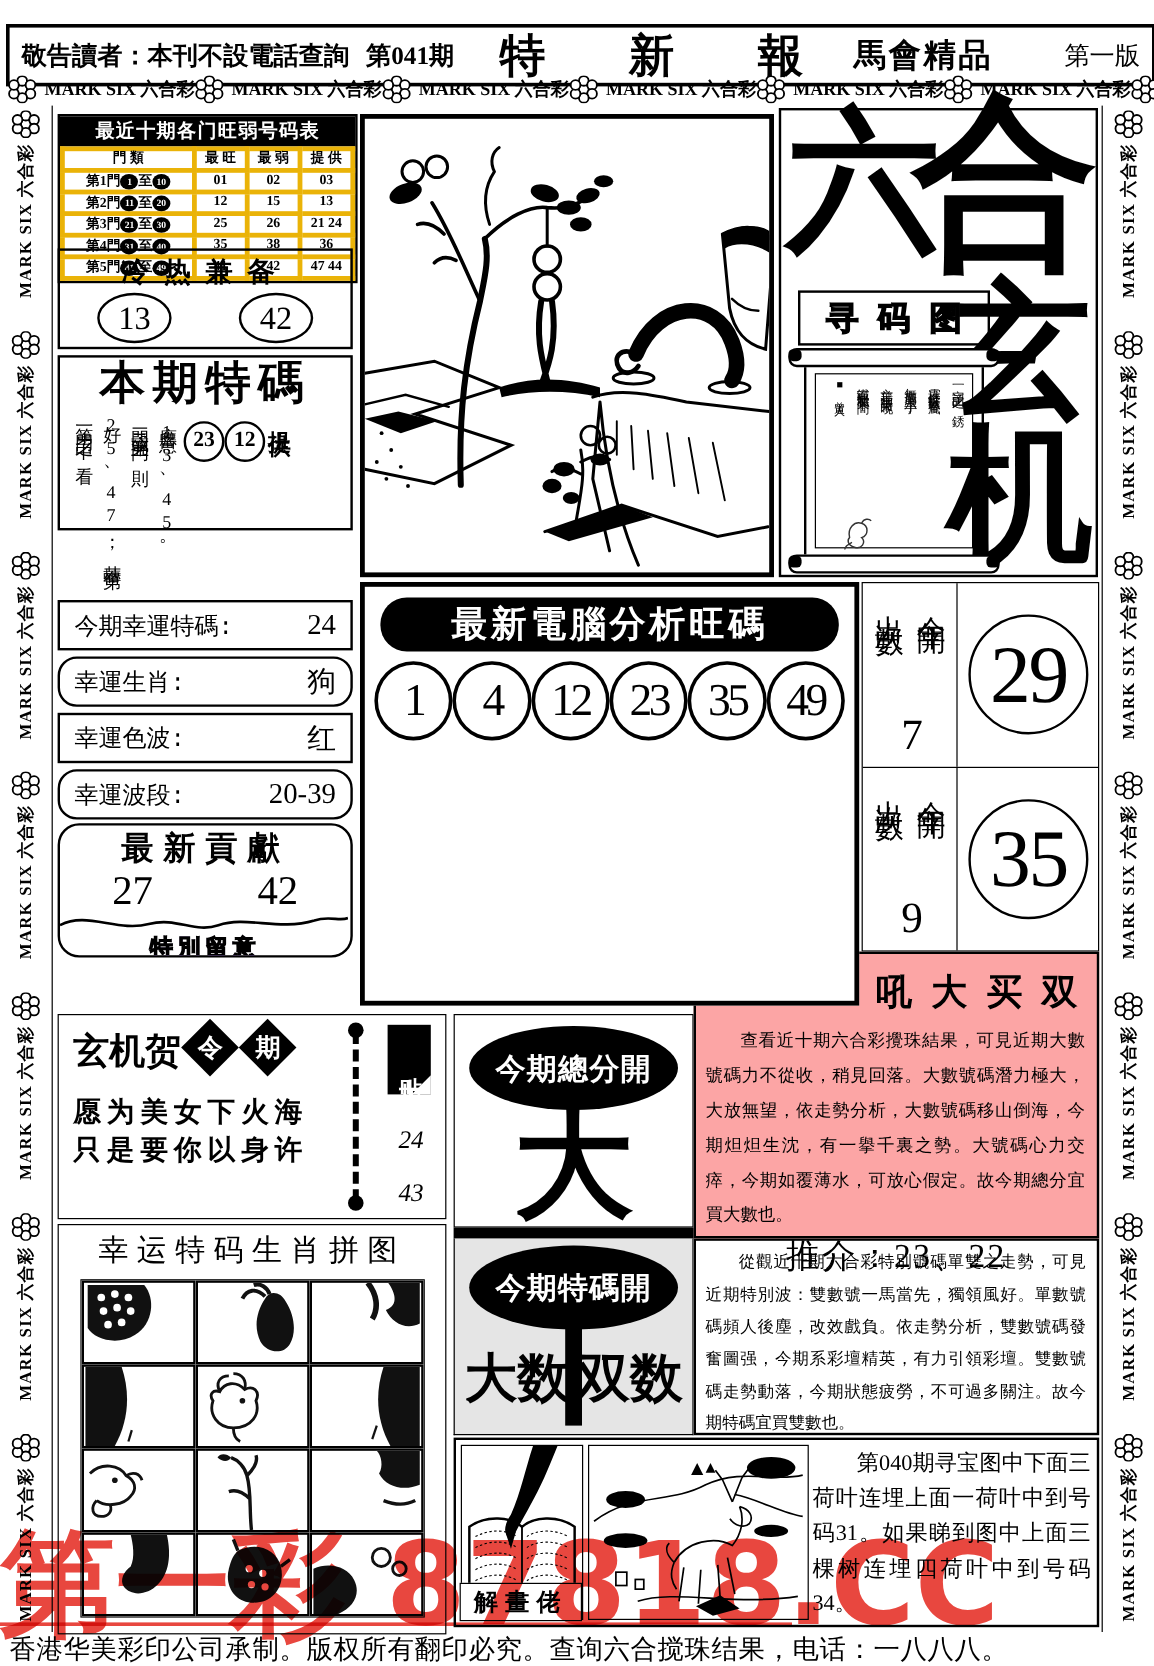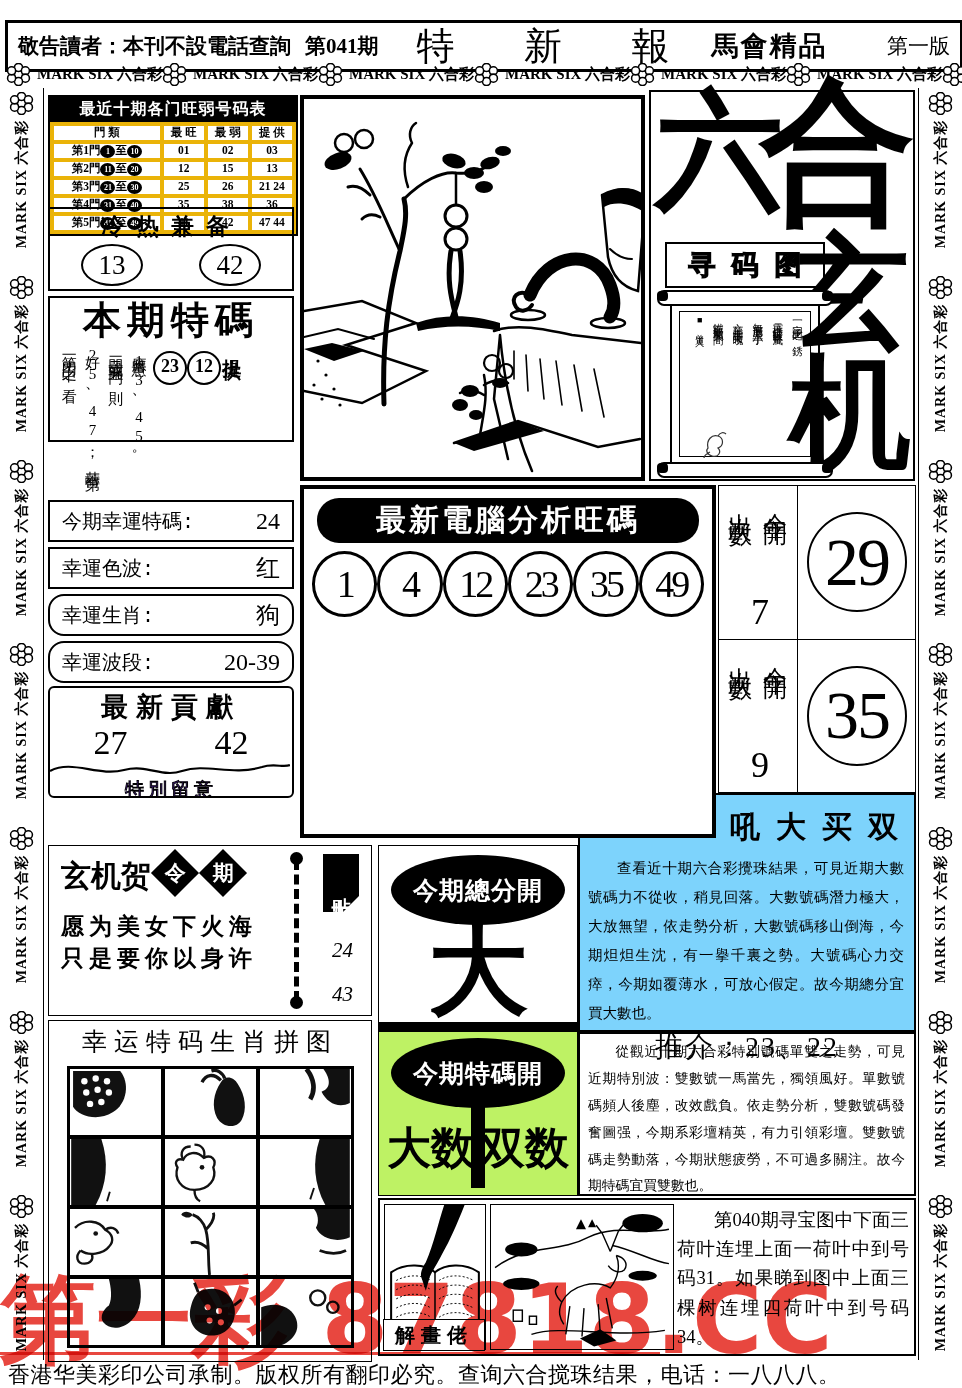--- a/index.html
+++ b/index.html
@@ -6,21 +6,21 @@
   body{width:962px;height:1388px;position:relative;background:#fff;color:#000;
        font-family:"Liberation Serif","DejaVu Serif",serif;overflow:hidden;}
   .abs{position:absolute;}
   svg{display:block;}
 
   
   #header{left:5px;top:20px;width:932px;height:46px;border:3px solid #000;
           display:flex;align-items:center;padding:0 10px;gap:8px;}
   .h-notice{font-size:21px;font-weight:bold;white-space:nowrap;}
   .h-issue{font-size:21px;font-weight:bold;margin-left:6px;white-space:nowrap;}
-  .h-title{font-size:38px;font-weight:normal;letter-spacing:30px;margin-left:30px;white-space:nowrap;}
+  .h-title{font-size:38px;font-weight:bold;letter-spacing:30px;margin-left:30px;white-space:nowrap;}
   .h-sub{font-size:27px;font-weight:bold;letter-spacing:2px;white-space:nowrap;margin-left:4px;}
   .h-edition{font-size:21px;margin-left:auto;white-space:nowrap;}
 
   
   #banner-row{left:6px;top:60px;width:950px;height:28px;display:flex;align-items:center;
               justify-content:space-between;}
   .banner-unit{display:flex;align-items:center;gap:6px;}
   .banner-label{font-weight:bold;font-size:15px;white-space:nowrap;}
 
   
@@ -64,25 +64,25 @@
 
   
   #lucky{left:48px;top:500px;width:246px;}
   .lucky{border:2px solid #000;height:42px;display:flex;align-items:center;
          justify-content:space-between;padding:0 12px;margin-bottom:5px;box-sizing:border-box;background:#fff;}
   .lucky.rounded{border-radius:16px;}
   .lucky .lab{font-size:20px;font-family:Liberation Mono, monospace;}
   .lucky .val{font-size:24px;}
 
   
-  #contrib{left:48px;top:686px;width:246px;height:112px;border:2.5px solid #000;border-radius:6px;
+  #contrib{left:48px;top:686px;width:246px;height:112px;border:2.5px solid #000;border-radius:18px;
            text-align:center;box-sizing:border-box;overflow:hidden;}
   .ct-title{font-size:27px;font-weight:bold;letter-spacing:8px;margin-top:1px;}
   .ct-nums{display:flex;justify-content:space-around;font-size:34px;line-height:1.05;}
-  .ct-note{font-size:19px;font-weight:normal;letter-spacing:4px;-webkit-text-stroke:1px #000;color:#6d28d9;}
+  .ct-note{font-size:19px;font-weight:bold;letter-spacing:4px;-webkit-text-stroke:1px #000;color:#6d28d9;}
   
   #mystery{left:48px;top:845px;width:324px;height:171px;border:1.5px solid #000;box-sizing:border-box;}
   .my-head{margin:10px 0 0 12px;font-size:30px;font-weight:bold;display:flex;}
   .diamond{width:34px;height:34px;background:#000;transform:rotate(45deg);display:flex;
            align-items:center;justify-content:center;margin:0 7px;flex:none;}
   .diamond span{transform:rotate(-45deg);color:#fff;font-size:21px;font-weight:bold;}
   .my-lines{margin:14px 0 0 12px;font-size:23px;font-weight:bold;line-height:1.4;letter-spacing:5px;}
   .my-divider{position:absolute;right:72px;top:14px;bottom:14px;border-left:5px dashed #000;}
   .my-divider::before,.my-divider::after{content:"";position:absolute;left:-9px;width:13px;height:13px;
            background:#000;border-radius:50%;}
@@ -122,21 +122,21 @@
             background:#000;border-radius:4px;}
   .roller::before{left:-2px;} .roller::after{right:-2px;}
   .scroll-body{margin:0 13px;height:156px;border-left:2px solid #000;border-right:2px solid #000;position:relative;}
   .scroll-inner{position:absolute;inset:5px 7px;border:1px solid #000;padding:3px 2px;
             writing-mode:vertical-rl;text-orientation:upright;font-size:10.5px;line-height:1.7;}
   .scroll-col{display:block;margin:0 2px;letter-spacing:2px;}
   .scroll-sig{font-size:9px;margin-top:auto;}
   .scroll-sketch{position:absolute;left:28px;bottom:2px;}
 
   
-  #bigeven{left:578px;top:793px;width:338px;height:239px;border:2px solid #000;box-sizing:border-box;z-index:1;background:#7dd3fc;}
+  #bigeven{left:578px;top:793px;width:338px;height:239px;border:2px solid #000;box-sizing:border-box;z-index:1;background:#fca5a5;}
   .be-title{font-size:30px;font-weight:bold;letter-spacing:16px;margin:12px 0 0 150px;white-space:nowrap;}
   .be-para{padding:6px 10px 0 8px;font-size:14.5px;line-height:2.0;text-align:justify;text-indent:2em;}
   .be-reco{text-align:center;font-size:28px;letter-spacing:2px;margin-top:0;}
 
   #computer{left:300px;top:485px;width:416px;height:353px;border:4px solid #000;box-sizing:border-box;background:#fff;z-index:2;}
   .comp-banner{margin:9px auto 0;width:382px;height:45px;background:#000;border-radius:22px;color:#fff;
             display:flex;align-items:center;justify-content:center;font-size:30px;font-weight:bold;letter-spacing:3px;}
   .comp-nums{display:flex;justify-content:space-between;padding:0 8px;margin-top:8px;}
   .comp-circle{width:60px;height:60px;border:3.5px solid #000;border-radius:50%;display:flex;
             align-items:center;justify-content:center;font-size:38px;letter-spacing:-3px;}
@@ -157,21 +157,21 @@
           font-size:68px;letter-spacing:-2px;}
 
   
   #totalopen{left:378px;top:845px;width:200px;height:178px;border:1.5px solid #000;box-sizing:border-box;
           text-align:center;background:#fff;z-index:1;}
   .ellipse-badge{margin:9px auto 0;width:174px;height:70px;background:#000;border-radius:50%;color:#fff;
           display:flex;align-items:center;justify-content:center;font-size:25px;font-weight:bold;letter-spacing:1px;}
   .to-value{font-size:100px;font-weight:bold;line-height:0.95;margin-top:-2px;}
   #thickbar{left:378px;top:1023px;width:200px;height:9px;background:#000;z-index:3;}
   #specialopen{left:378px;top:1032px;width:200px;height:164px;border:1.5px solid #000;border-top:none;
-          box-sizing:border-box;text-align:left;background:#bef264;}
+          box-sizing:border-box;text-align:left;background:#e5e5e5;}
   #specialopen .ellipse-badge{margin-top:6px;}
   .so-row{position:relative;height:80px;display:flex;justify-content:space-between;
           padding:0 8px;font-size:44px;font-weight:bold;align-items:center;}
   .so-bar{position:absolute;left:50%;top:-12px;bottom:0;width:14px;background:#000;transform:translateX(-50%);}
 
   #specialpara{left:578px;top:1032px;width:338px;height:164px;border:2px solid #000;box-sizing:border-box;background:#fff;}
   .spp-para{padding:5px 9px 0 8px;font-size:13.8px;line-height:1.95;text-align:justify;text-indent:2em;}
   .spp-reco{text-align:center;font-size:28px;letter-spacing:2px;}
 
   
@@ -634,27 +634,27 @@
       <span class="sp-col">好25、47；若轉第</span>
       <span class="sp-col">第一門之中，看</span>
     </div>
 </div>
 
 <div id="lucky" class="abs">
     <div class="lucky">
       <span class="lab">今期幸運特碼:</span>
       <span class="val">24</span>
     </div>
+    <div class="lucky rounded">
+      <span class="lab">幸運生肖:</span>
+      <span class="val">狗</span>
+    </div>
     <div class="lucky">
       <span class="lab">幸運色波:</span>
       <span class="val">红</span>
-    </div>
-    <div class="lucky rounded">
-      <span class="lab">幸運生肖:</span>
-      <span class="val">狗</span>
     </div>
     <div class="lucky rounded">
       <span class="lab">幸運波段:</span>
       <span class="val">20-39</span>
     </div>
   </div>
 
 <div id="contrib" class="abs">
   <div class="ct-title">最新貢獻</div>
   <div class="ct-nums" id="ct-top">

